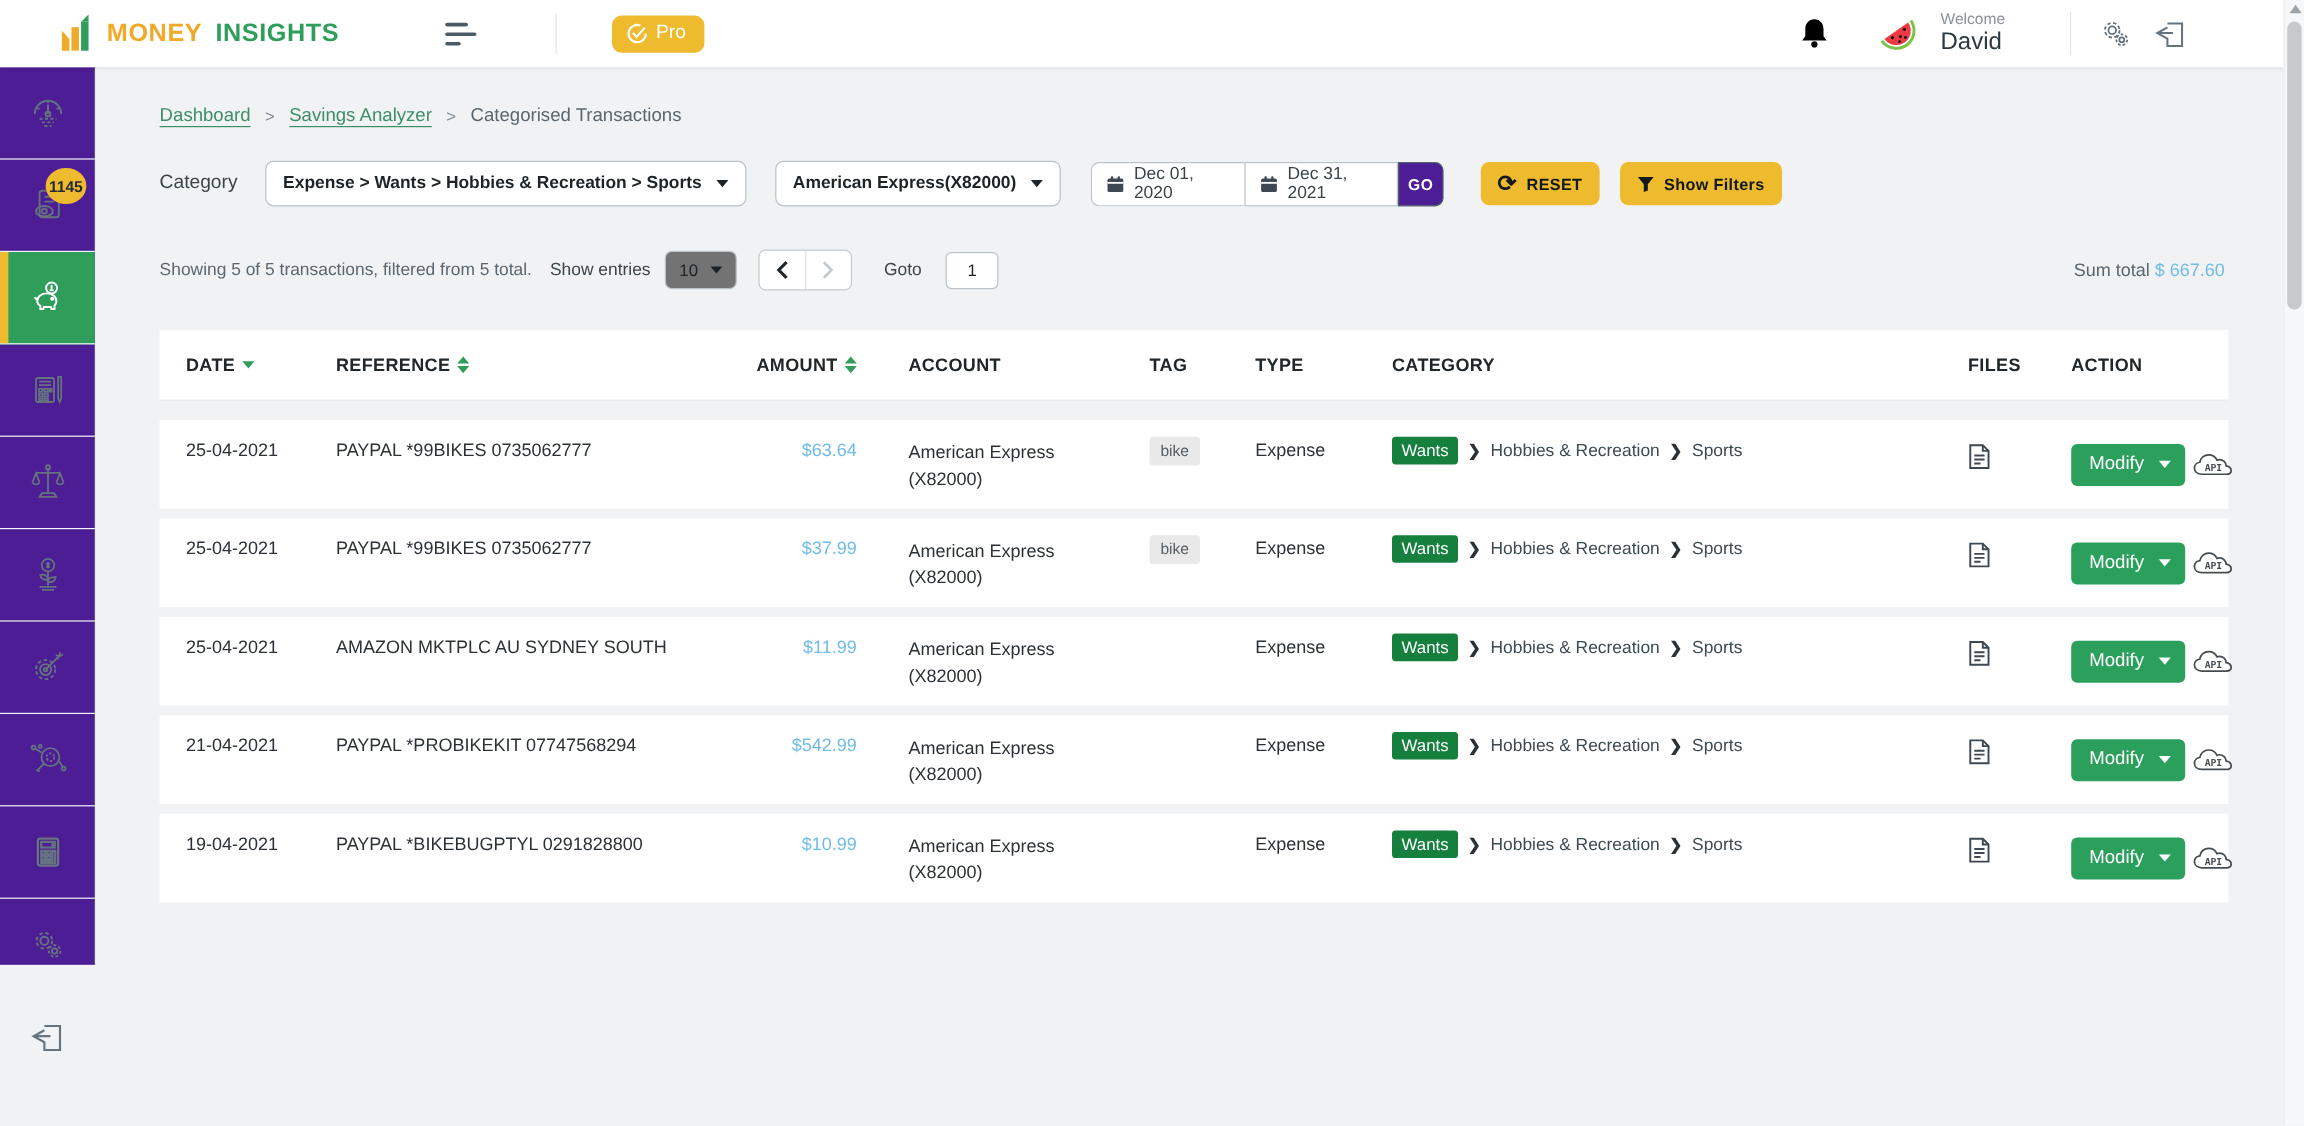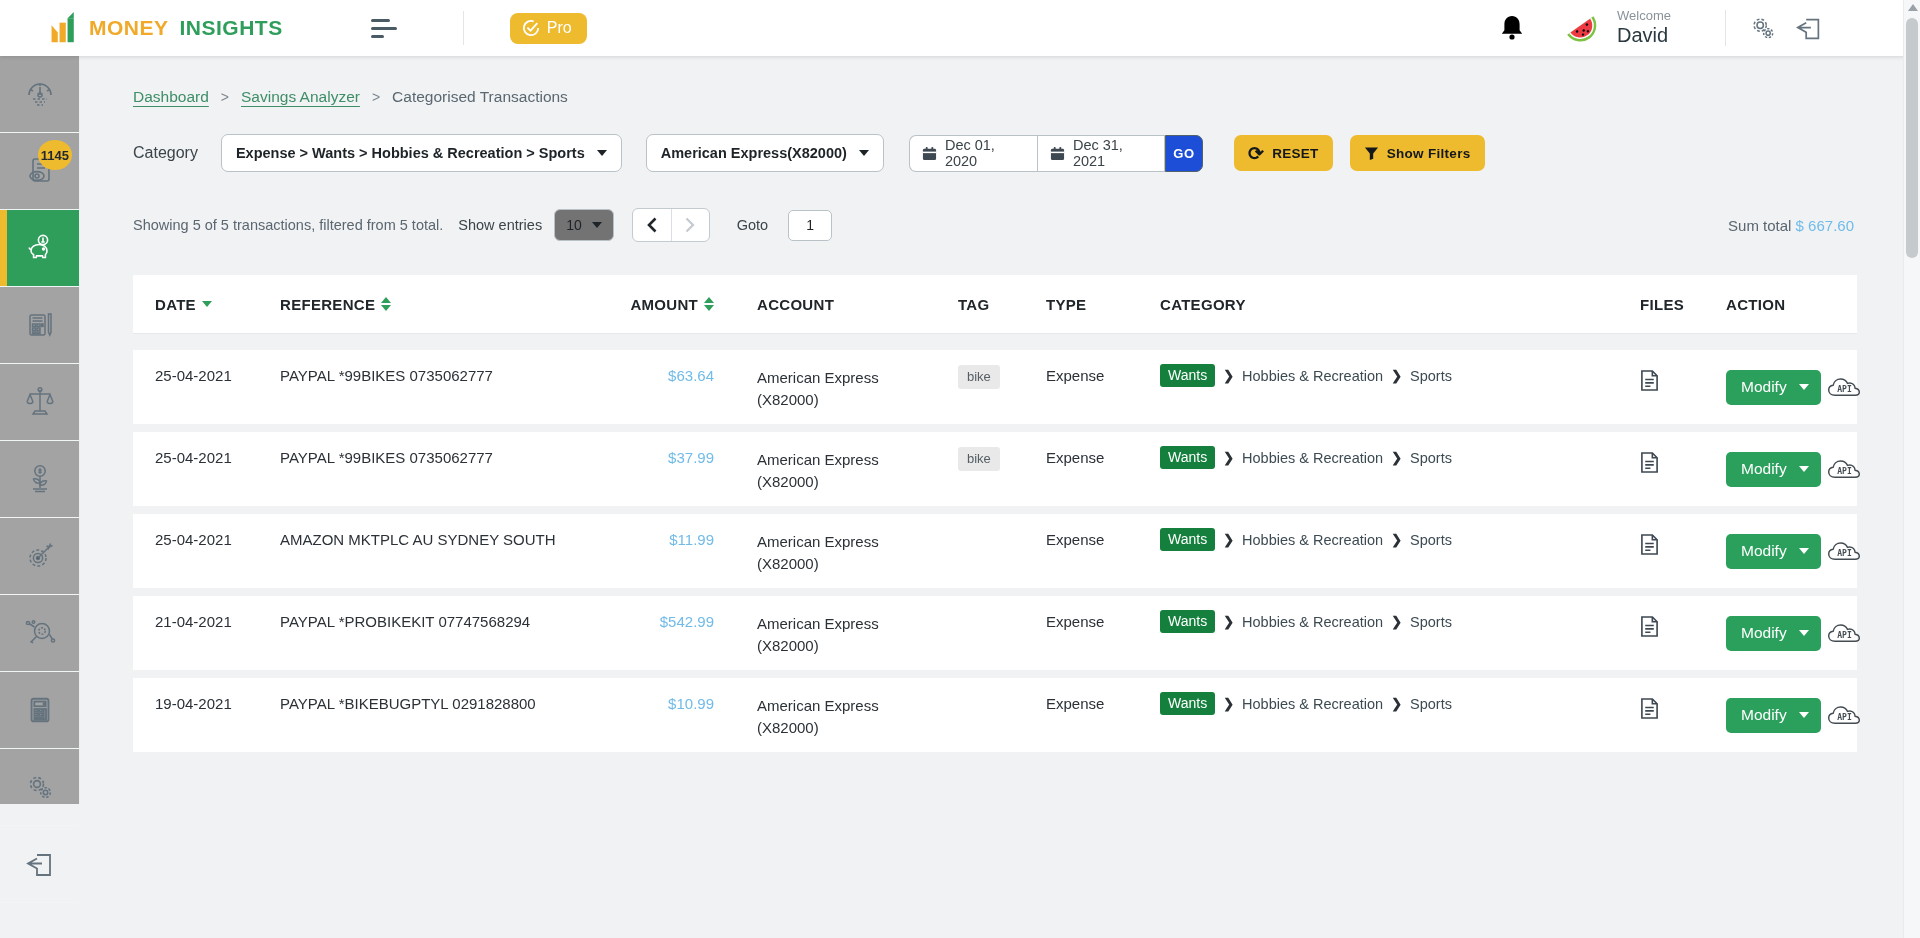--- a/index.html
+++ b/index.html
@@ -34,21 +34,21 @@
   .welcome-block{ line-height:1.15; margin-right:54px; }
   .welcome-label{ font-size:13px; color:#8a9299; }
   .user-name{ font-size:20px; color:#2b3940; font-weight:500; }
   .tb-divider2{ width:1px; height:36px; background:#e2e6e8; margin-right:22px; }
   .tb-icon{ margin-right:16px; cursor:pointer; display:flex; }
   .tb-right{ padding-right:80px; }
 
   
   .sidebar{
     position:absolute; left:0; top:56px; width:80px; height:748px;
-    background:#a3a3a3; border-right:1px solid #eceff1; z-index:10;
+    background:#4c1d95; border-right:1px solid #eceff1; z-index:10;
   }
   .side-item{
     position:relative; height:77px; display:flex; align-items:center; justify-content:center;
     border-bottom:1px solid #f1f5f6; cursor:pointer;
   }
   .side-item.active{ background:#2f9e5b; }
   .side-item.active::before{
     content:""; position:absolute; left:0; top:0; width:7px; height:100%; background:#eebb2f;
   }
   .side-item svg{ stroke:#64737e; }
@@ -80,21 +80,21 @@
   .sel-account{ margin-right:25px; }
   .date-group{ display:flex; align-items:stretch; height:37px; margin-right:31px; }
   .date-input{
     display:flex; align-items:center; gap:8px; background:#fff;
     border:1px solid #b9c2c7; padding:0 12px; width:128px;
     font-size:14.5px; color:#3a4449; cursor:pointer;
   }
   .date-input.first{ border-radius:7px 0 0 7px; border-right:none; }
   .date-input.second{ border-radius:0; }
   .go-btn{
-    width:38px; background:#1d4ed8; color:#fff; font-weight:bold; font-size:13px;
+    width:38px; background:#4c1d95; color:#fff; font-weight:bold; font-size:13px;
     display:flex; align-items:center; justify-content:center;
     border:1px solid #51626b; border-radius:0 7px 7px 0; cursor:pointer; letter-spacing:.5px;
   }
   .yellow-btn{
     height:36px; background:#eebb2f; border-radius:7px; border:none; cursor:pointer;
     display:flex; align-items:center; gap:8px; padding:0 14px;
     font-family:"Liberation Sans",sans-serif;
     font-size:13.5px; font-weight:bold; color:#14181b; letter-spacing:.3px;
   }
   .reset-btn{ margin-right:17px; }

